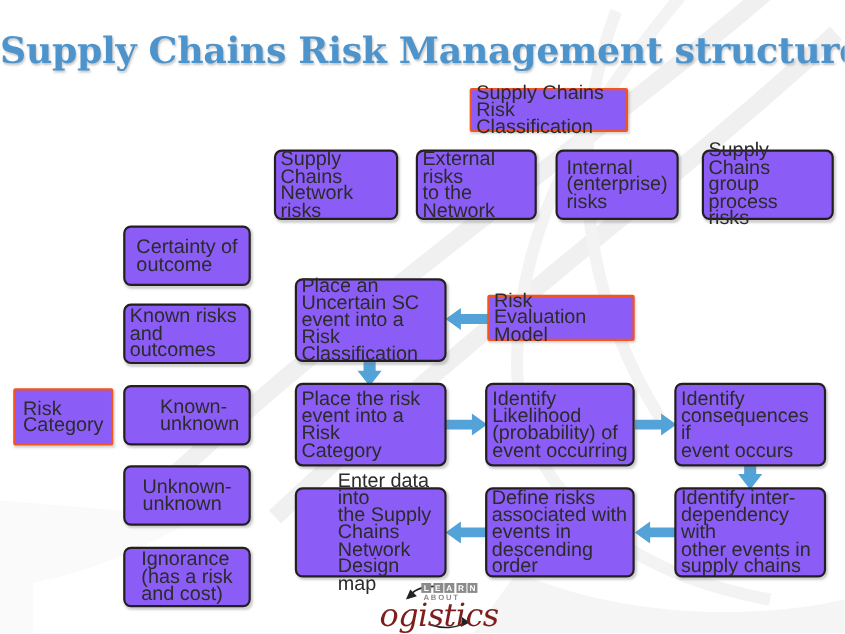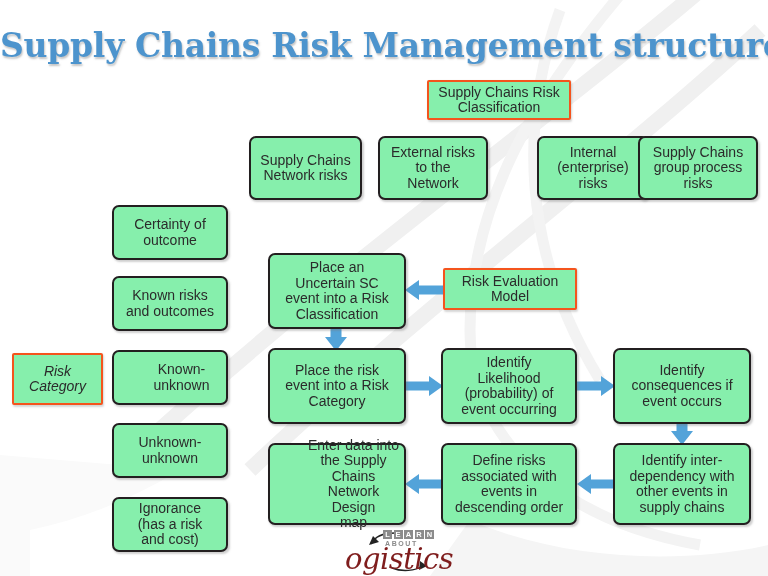--- a/index.html
+++ b/index.html
@@ -37,27 +37,26 @@
     color: #4d94cd;
     text-shadow: 1px 2px 2px rgba(150,150,150,0.55);
     z-index: 5;
     white-space: nowrap;
   }
 
   
   .node {
     position: absolute;
     box-sizing: border-box;
-    background: #86efac;
+    background: #8b5cf6;
     display: flex;
     align-items: center;
     justify-content: center;
-    text-align: center;
     color: #2b2b2b;
-    font-size: 14px;
+    font-size: 18px;
     line-height: 15.5px;
     z-index: 4;
     padding: 2px 4px;
     white-space: pre-line;
   }
   .node.dark {
     border: 2.5px solid #231f20;
     border-radius: 7px;
     box-shadow: 1.5px 2px 2px rgba(120,120,120,0.35);
   }
@@ -140,28 +139,28 @@
   <div id="title">Supply Chains Risk Management structure</div>
 
   <div class="node accent" style="left:427px; top:80px; width:144px; height:40px;">Supply Chains Risk
 Classification</div>
 
   <div class="node dark" style="left:249px; top:136px; width:113px; height:64px;">Supply Chains
 Network risks</div>
   <div class="node dark" style="left:378px; top:136px; width:110px; height:64px;">External risks
 to the
 Network</div>
-  <div class="node dark" style="left:505px; top:136px; width:112px; height:64px;margin-left:32px;">Internal
+  <div class="node dark" style="left:505px; top:136px; width:112px; height:64px;">Internal
 (enterprise)
 risks</div>
   <div class="node dark" style="left:638px; top:136px; width:120px; height:64px;">Supply Chains
 group process
 risks</div>
 
-  <div class="node accent" style="left:12px; top:353px; width:91px; height:52px;font-style:italic;">Risk
+  <div class="node accent" style="left:12px; top:353px; width:91px; height:52px;">Risk
 Category</div>
 
   <div class="node dark" style="left:112px; top:205px; width:116px; height:55px;">Certainty of
 outcome</div>
   <div class="node dark" style="left:112px; top:276px; width:116px; height:55px;">Known risks
 and outcomes</div>
   <div class="node dark" style="left:112px; top:350px; width:116px; height:55px;padding-left:27px;">Known-
 unknown</div>
   <div class="node dark" style="left:112px; top:423px; width:116px; height:55px;">Unknown-
 unknown</div>

